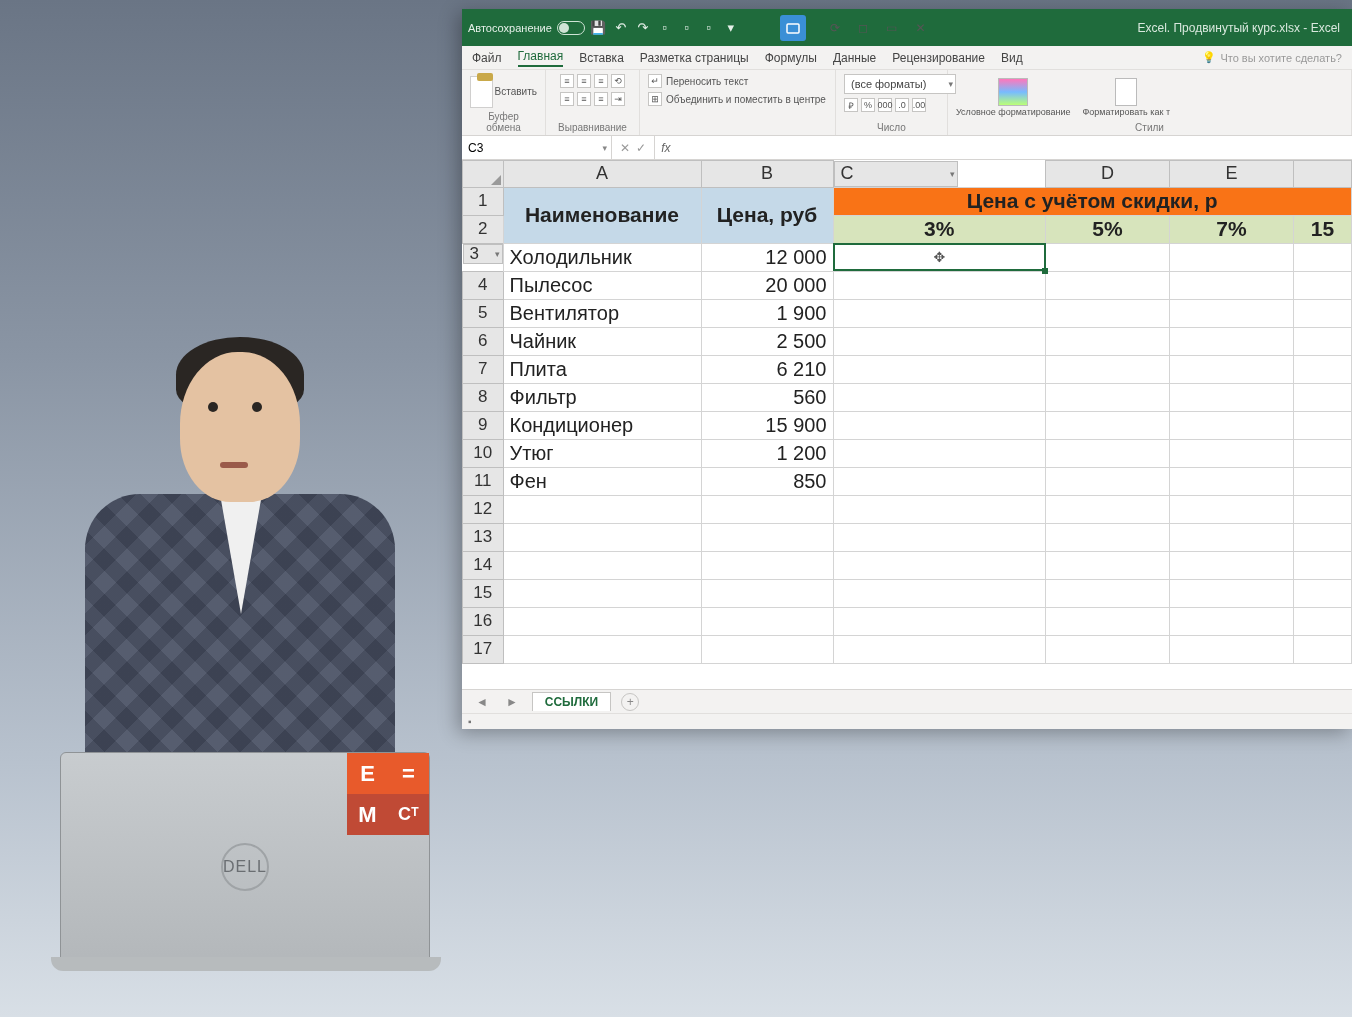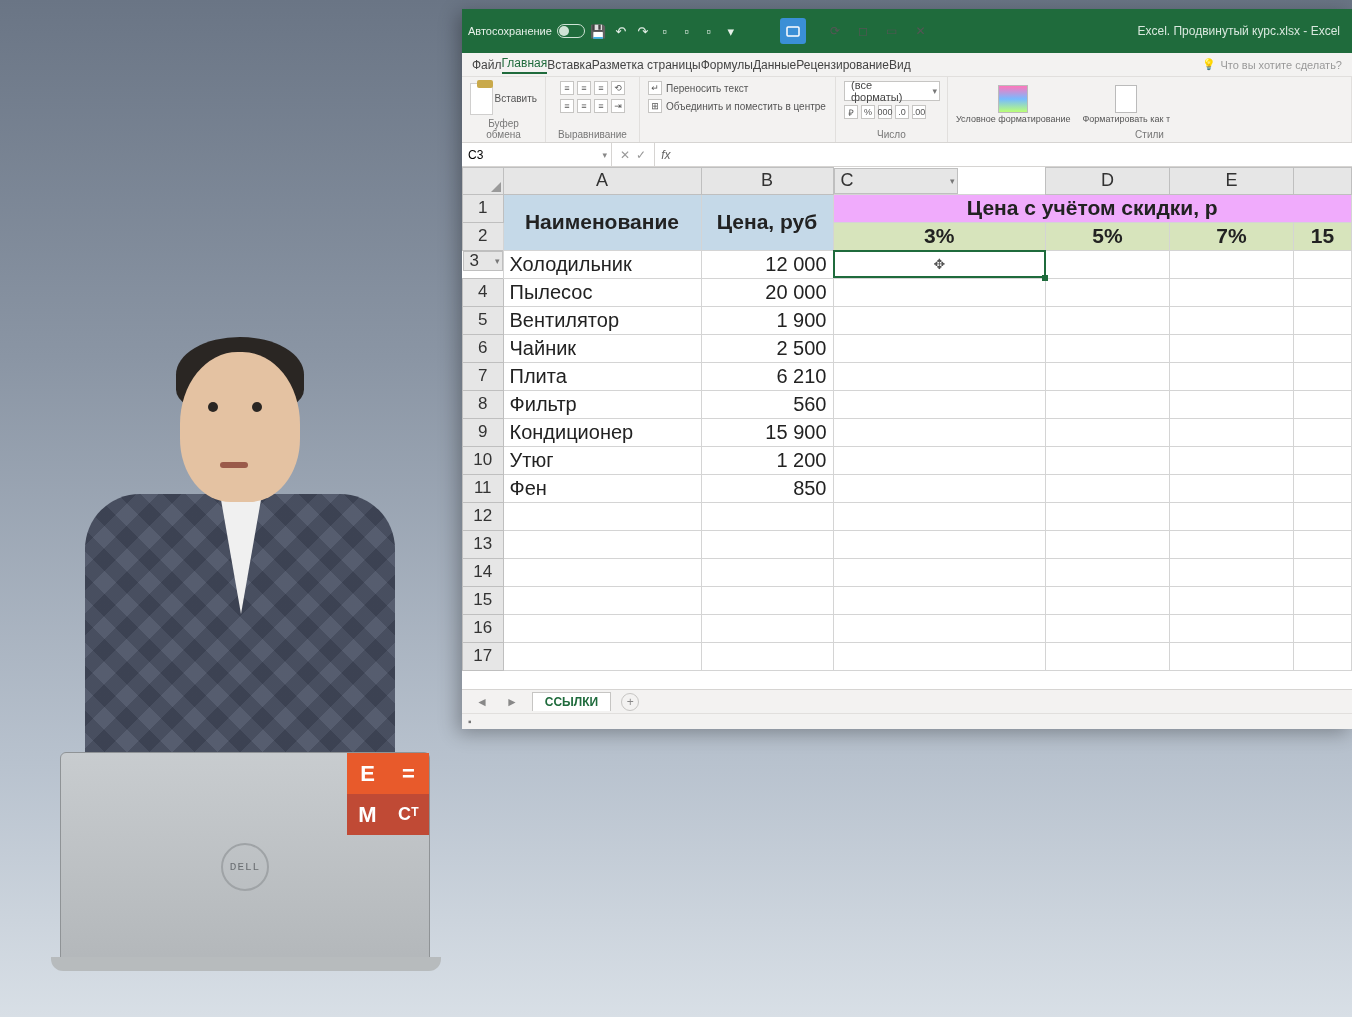--- a/index.html
+++ b/index.html
@@ -41,52 +41,52 @@
   background: linear-gradient(180deg,#c8cccf,#b3b7ba); border-radius: 6px;
   border: 1px solid #8f9396;
 }
 .laptop::before {
   content: ""; position: absolute; bottom: -5px; left: -10px; width: 390px; height: 14px;
   background: #b7bbbd; border-radius: 0 0 12px 12px;
 }
 .laptop-logo {
   position: absolute; top: 90px; left: 160px; width: 48px; height: 48px;
   border: 2px solid #9fa3a6; border-radius: 50%; display:flex; align-items:center; justify-content:center;
-  font-size: 11px; color:#6a6e72; letter-spacing:1px;font-family:Liberation Mono, monospace;
+  font-size: 16px; color:#6a6e72; letter-spacing:1px;
 }
 .emc {
   position: absolute; top: 0px; right: 0px; width: 82px; height: 82px;
   display: grid; grid-template: 1fr 1fr / 1fr 1fr; font-weight:bold; color:#fff; font-size:22px; text-align:center;
 }
 .emc span { display:flex; align-items:center; justify-content:center; }
 .emc .e { background:#e85a2b; } .emc .eq { background:#e85a2b; }
 .emc .m { background:#c04a35; } .emc .c { background:#c04a35; font-size:18px; }
 
 
 .excel {
   position: absolute; left: 462px; top: 9px; width: 890px; height: 720px;
   background: #fff; box-shadow: -4px 4px 18px rgba(0,0,0,.3);
   display: flex; flex-direction: column;
 }
 
 .titlebar {
-  height: 44px; background: #1f6b3c; display: flex; align-items: center;
+  height: 37px; background: #1f6b3c; display: flex; align-items: center;
   color: #e6f0e9; font-size: 12px; padding: 12px 6px; position: relative;
 }
 .tb-left { display:flex; align-items:center; gap:6px; }
 .autosave { display:flex; align-items:center; gap:5px; font-size:11px; }
 .toggle { width:28px; height:14px; border:1px solid #cfe3d5; border-radius:8px; position:relative; }
 .toggle::after{ content:""; width:10px; height:10px; background:#cfe3d5; border-radius:50%; position:absolute; top:1px; left:1px; }
 .tb-icn { width:16px; height:16px; display:inline-flex; align-items:center; justify-content:center; font-size:13px; color:#e6f0e9; }
 .tb-center { position:absolute; left:318px; display:flex; gap:10px; align-items:center; }
 .app-box { width:26px; height:26px; background:#3a8fd6; border-radius:3px; display:flex; align-items:center; justify-content:center; }
 .win-icons { display:flex; gap:18px; margin-left:14px; color:#555; }
 .tb-title { position:absolute; right:12px; color:#d9e8de; font-size:12px; }
 
-.menubar { height:24px; background:#f3f2f1; display:flex; align-items:center; padding:0 10px; font-size:12px; color:#444; border-bottom:1px solid #e1dfdd; }
+.menubar { height:24px; background:#f3f2f1; display:flex; align-items:center; gap:16px; padding:0 10px; font-size:12px; color:#444; border-bottom:1px solid #e1dfdd; }
 .menubar .active { color:#1f6b3c; border-bottom:2px solid #1f6b3c; padding-bottom:2px; }
 .menubar .search { margin-left:auto; color:#999; font-size:11px; display:flex; align-items:center; gap:4px; }
 
 .ribbon { height:66px; background:#f3f2f1; display:flex; border-bottom:1px solid #d6d4d2; font-size:11px; color:#555; }
 .rgrp { border-right:1px solid #e1dfdd; padding:4px 8px 2px; display:flex; flex-direction:column; justify-content:space-between; }
 .rgrp .body { flex:1; display:flex; align-items:center; gap:6px; }
 .rgrp .lbl { text-align:center; font-size:10px; color:#777; padding-top:2px; }
 .paste-icn { width:28px; height:32px; background:#fff; border:1px solid #d0cfce; position:relative; }
 .paste-icn::before { content:""; position:absolute; top:-4px; left:6px; width:16px; height:8px; background:#c9a94a; border-radius:2px; }
 .mini { width:14px; height:14px; border:1px solid #c6c5c3; background:#fff; font-size:9px; display:inline-flex; align-items:center; justify-content:center; color:#555; }
@@ -106,21 +106,21 @@
 .grid { flex:1; overflow:hidden; position:relative; background:#fff; }
 table.sheet { border-collapse:collapse; width:100%; }
 .sheet th.colh { background:#e6e6e6; border:1px solid #bfbfbf; height:26px; font-weight:normal; font-size:18px; color:#333; }
 .sheet th.corner { width:40px; background:#e6e6e6; border:1px solid #bfbfbf; position:relative; }
 .sheet th.corner::after { content:""; position:absolute; right:2px; bottom:2px; width:0; height:0; border-left:10px solid transparent; border-bottom:10px solid #9a9a9a; }
 .sheet th.rowh { width:40px; background:#e6e6e6; border:1px solid #bfbfbf; font-weight:normal; font-size:17px; color:#333; text-align:center; }
 .sheet td { border:1px solid #d4d4d4; height:28px; font-size:20px; padding:0 6px; color:#222; }
 .sheet td.num { text-align:right; }
 .colh.sel, .rowh.sel { background:#d4d4d4; }
 .hdr1 td { background:#c5d9e8; font-weight:bold; text-align:center; font-size:21px; color:#222; }
-.hdr1 td.merged { background:#f0abfc; }
+.hdr1 td.merged { background:#f97316; }
 .hdr2 td { background:#d7e4bc; font-weight:bold; text-align:center; font-size:21px; }
 .sheet td.selected { outline:2px solid #1f6b3c; outline-offset:-2px; position:relative; }
 .sheet td.selected::after { content:""; position:absolute; right:-3px; bottom:-3px; width:6px; height:6px; background:#1f6b3c; }
 .cursor { position:absolute; font-size:14px; color:#555; left:50%; top:50%; transform:translate(-50%,-50%); }
 
 .tabs { height:24px; background:#f3f2f1; border-top:1px solid #d6d4d2; display:flex; align-items:center; font-size:12px; padding:0 10px; gap:10px; }
 .tabbtn { color:#888; padding:0 4px; }
 .sheettab { background:#fff; border:1px solid #c6c5c3; border-bottom:none; padding:2px 12px; font-weight:bold; color:#1f6b3c; }
 .addtab { width:18px; height:18px; border:1px solid #c6c5c3; border-radius:50%; display:flex; align-items:center; justify-content:center; color:#888; }
 
@@ -233,21 +233,21 @@
         </div>
         <div style="display:flex;gap:4px;align-items:center">
           <span class="mini">⊞</span>
           <span style="font-size:10px">Объединить и поместить в центре</span>
         </div>
       </div>
       <div class="lbl">&nbsp;</div>
     </div>
     <div class="rgrp" style="width:112px">
       <div class="body" style="flex-direction:column;gap:4px;align-items:flex-start">
-        <span class="sel" style="width:96px">(все форматы)</span>
+        <span class="sel" style="width:112px">(все форматы)</span>
         <div style="display:flex;gap:3px">
           <span class="mini">₽</span>
           <span class="mini">%</span>
           <span class="mini">000</span>
           <span class="mini">.0</span>
           <span class="mini">.00</span>
         </div>
       </div>
       <div class="lbl">Число</div>
     </div>

